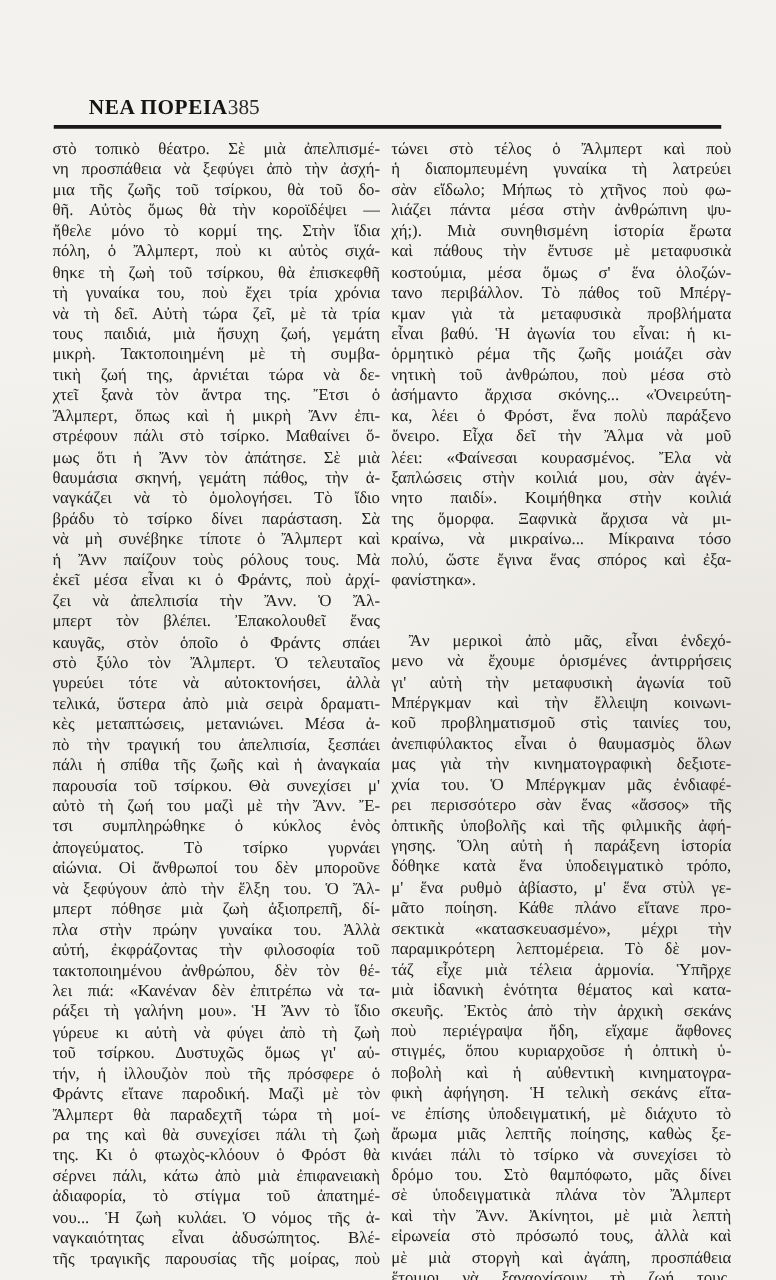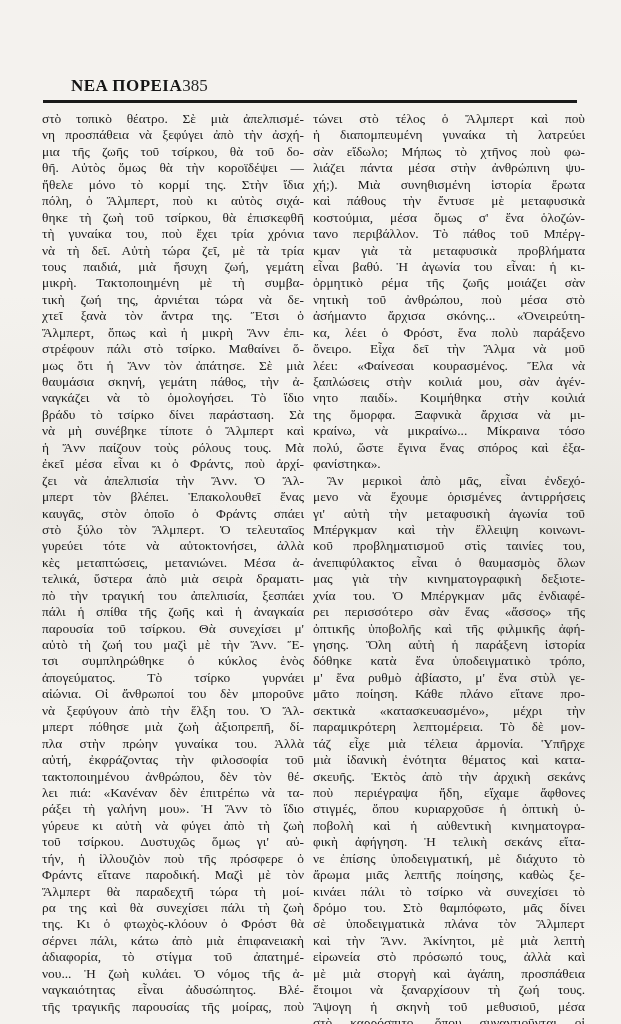--- a/index.html
+++ b/index.html
@@ -76,20 +76,21 @@
       text-align-last: justify;
       white-space: nowrap;
       overflow: hidden;
       height: 16.45px;
     }
     .line.last {
       text-align-last: left;
     }
     .line.indent {
       text-indent: 14px;
+      margin-top: 32px;
     }
   </style>
 </head>
 <body>
 
 <div class="page-shade"></div>
 
 <div class="running-head">
   <span class="journal-title">ΝΕΑ ΠΟΡΕΙΑ</span>
   <span class="page-number">385</span>
@@ -118,22 +119,22 @@
       <span class="line">ναγκάζει νὰ τὸ ὁμολογήσει. Τὸ ἴδιο</span>
       <span class="line">βράδυ τὸ τσίρκο δίνει παράσταση. Σὰ</span>
       <span class="line">νὰ μὴ συνέβηκε τίποτε ὁ Ἄλμπερτ καὶ</span>
       <span class="line">ἡ Ἄνν παίζουν τοὺς ρόλους τους. Μὰ</span>
       <span class="line">ἐκεῖ μέσα εἶναι κι ὁ Φράντς, ποὺ ἀρχί-</span>
       <span class="line">ζει νὰ ἀπελπισία τὴν Ἄνν. Ὁ Ἄλ-</span>
       <span class="line">μπερτ τὸν βλέπει. Ἐπακολουθεῖ ἕνας</span>
       <span class="line">καυγᾶς, στὸν ὁποῖο ὁ Φράντς σπάει</span>
       <span class="line">στὸ ξύλο τὸν Ἄλμπερτ. Ὁ τελευταῖος</span>
       <span class="line">γυρεύει τότε νὰ αὐτοκτονήσει, ἀλλὰ</span>
+      <span class="line">τελικά, ὕστερα ἀπὸ μιὰ σειρὰ δραματι-</span>
       <span class="line">κὲς μεταπτώσεις, μετανιώνει. Μέσα ἀ-</span>
-      <span class="line">τελικά, ὕστερα ἀπὸ μιὰ σειρὰ δραματι-</span>
       <span class="line">πὸ τὴν τραγική του ἀπελπισία, ξεσπάει</span>
       <span class="line">πάλι ἡ σπίθα τῆς ζωῆς καὶ ἡ ἀναγκαία</span>
       <span class="line">παρουσία τοῦ τσίρκου. Θὰ συνεχίσει μ'</span>
       <span class="line">αὐτὸ τὴ ζωή του μαζὶ μὲ τὴν Ἄνν. Ἔ-</span>
       <span class="line">τσι συμπληρώθηκε ὁ κύκλος ἑνὸς</span>
       <span class="line">ἀπογεύματος. Τὸ τσίρκο γυρνάει</span>
       <span class="line">αἰώνια. Οἱ ἄνθρωποί του δὲν μποροῦνε</span>
       <span class="line">νὰ ξεφύγουν ἀπὸ τὴν ἕλξη του. Ὁ Ἄλ-</span>
       <span class="line">μπερτ πόθησε μιὰ ζωὴ ἀξιοπρεπῆ, δί-</span>
       <span class="line">πλα στὴν πρώην γυναίκα του. Ἀλλὰ</span>

